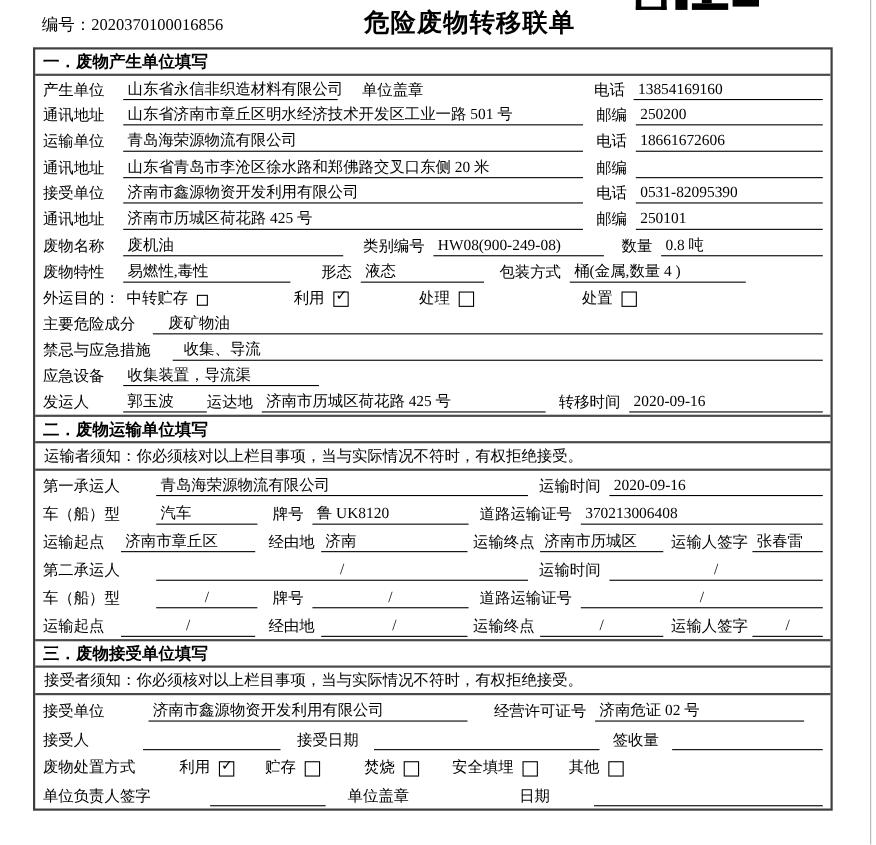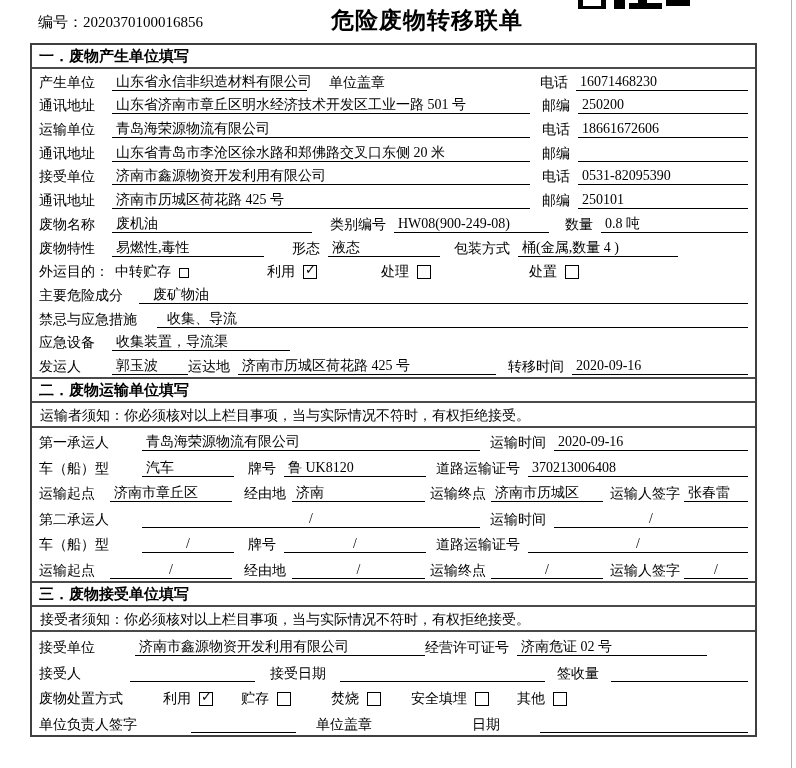--- a/index.html
+++ b/index.html
@@ -59,21 +59,21 @@
   <div class="tbl">
 
     <div class="sec">一．废物产生单位填写</div>
     <div class="s1">
       <div class="row">
         <span class="lbl" style="width:73px">产生单位</span>
         <span class="u" style="width:195px">山东省永信非织造材料有限公司</span>
         <span class="lbl" style="margin-left:22px">单位盖章</span>
         <span class="sp"></span>
         <span class="lbl" style="margin-right:8px">电话</span>
-        <span class="u" style="width:172px">16071468230</span>
+        <span class="u" style="width:172px">13854169160</span>
       </div>
       <div class="row">
         <span class="lbl" style="width:73px">通讯地址</span>
         <span class="u" style="width:418px">山东省济南市章丘区明水经济技术开发区工业一路 501 号</span>
         <span class="lbl" style="margin-left:12px;margin-right:8px">邮编</span>
         <span class="u grow">250200</span>
       </div>
       <div class="row">
         <span class="lbl" style="width:73px">运输单位</span>
         <span class="u" style="width:418px">青岛海荣源物流有限公司</span>
@@ -207,21 +207,21 @@
         <span class="u grow ctr" style="margin-left:4px">/</span>
       </div>
     </div>
 
     <div class="sec mid">三．废物接受单位填写</div>
     <div class="s3">
       <div class="notice">接受者须知：你必须核对以上栏目事项，当与实际情况不符时，有权拒绝接受。</div>
       <div class="row">
         <span class="lbl" style="width:96px">接受单位</span>
         <span class="u" style="width:290px">济南市鑫源物资开发利用有限公司</span>
-        <span class="lbl" style="margin-left:0">经营许可证号</span>
+        <span class="lbl" style="margin-left:24px">经营许可证号</span>
         <span class="u" style="width:190px;margin-left:8px">济南危证 02 号</span>
       </div>
       <div class="row">
         <span class="lbl" style="width:91px">接受人</span>
         <span class="u" style="width:125px"></span>
         <span class="lbl" style="margin-left:15px">接受日期</span>
         <span class="u" style="width:205px;margin-left:14px"></span>
         <span class="lbl" style="margin-left:12px">签收量</span>
         <span class="u grow" style="margin-left:12px"></span>
       </div>

